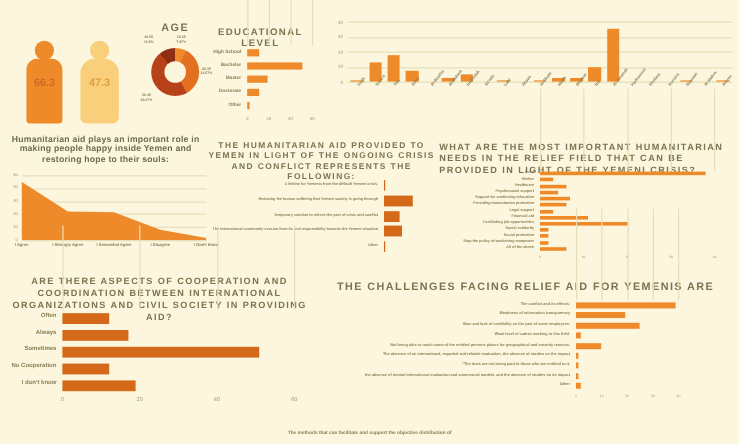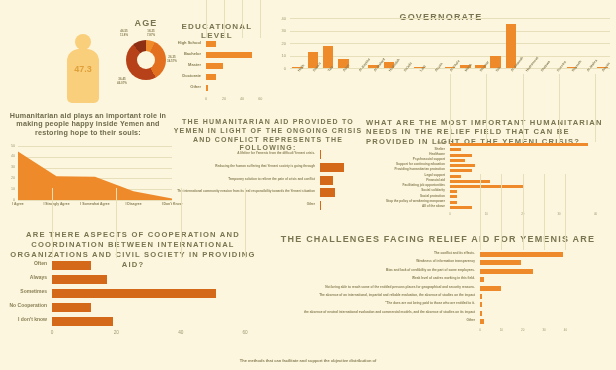--- a/index.html
+++ b/index.html
@@ -83,20 +83,25 @@
   .footnote{
     position:absolute;left:0;right:0;top:358px;text-align:center;
     font-size:4px;font-weight:bold;color:#8a7f56;
   }
 </style>
 </head>
 <body>
 
 <div class="panel" id="sex-panel">
 
+  <div class="fig" style="left:6px;top:16px;width:42px;height:70px;">
+    <div class="head" style="width:16px;height:16px;background:#ef8a2b;"></div>
+    <div class="body" style="top:15px;width:30px;height:54px;background:#ef8a2b;border-radius:9px 9px 3px 3px;"></div>
+    <div class="fig-val">66.3</div>
+  </div>
 
   <div class="fig" style="left:52px;top:16px;width:42px;height:70px;">
     <div class="head" style="width:16px;height:16px;background:#f9cf7c;"></div>
     <div class="body" style="top:15px;width:32px;height:54px;background:#f9cf7c;border-radius:12px 12px 5px 5px;"></div>
     <div class="fig-val light">47.3</div>
   </div>
 </div>
 
 <div class="panel" id="age-panel">
   <div class="sect-ttl" style="font-size:9px;position:absolute;left:0;right:0;top:0;">AGE</div>
@@ -142,21 +147,20 @@
     </div>
   <div id="edu-ticks" style="position:absolute;left:38px;top:74px;right:4px;height:10px;">
       <div class="axis-lbl" style="position: absolute; left: 0%; transform: translateX(-50%); top: 1px; font-size: 3.7px;">0</div>
       <div class="axis-lbl" style="position: absolute; left: 32.2581%; transform: translateX(-50%); top: 1px; font-size: 3.7px;">20</div>
       <div class="axis-lbl" style="position: absolute; left: 64.5161%; transform: translateX(-50%); top: 1px; font-size: 3.7px;">40</div>
       <div class="axis-lbl" style="position: absolute; left: 96.7742%; transform: translateX(-50%); top: 1px; font-size: 3.7px;">60</div>
     </div>
 </div>
 
 <div class="panel" id="gov-panel">
-  <div class="sect-ttl" style="font-size:9px;position:absolute;left:0;right:0;top:10px;">GOVERNORATE</div>
   <div id="gov-plot" style="position:absolute;left:22px;top:14px;right:4px;height:52px;">
       <div class="grid-h" style="top: 100%;"></div>
       <div class="grid-h" style="top: 76.1905%;"></div>
       <div class="grid-h" style="top: 52.381%;"></div>
       <div class="grid-h" style="top: 28.5714%;"></div>
       <div class="grid-h" style="top: 4.7619%;"></div>
       <div class="bar" style="left: calc(0.714286%); bottom: 0px; width: 3.33333%; height: 1.90476%;"></div>
       <div class="bar" style="left: calc(5.47619%); bottom: 0px; width: 3.33333%; height: 30.4762%;"></div>
       <div class="bar" style="left: calc(10.2381%); bottom: 0px; width: 3.33333%; height: 41.6667%;"></div>
       <div class="bar" style="left: calc(15%); bottom: 0px; width: 3.33333%; height: 17.1429%;"></div>

